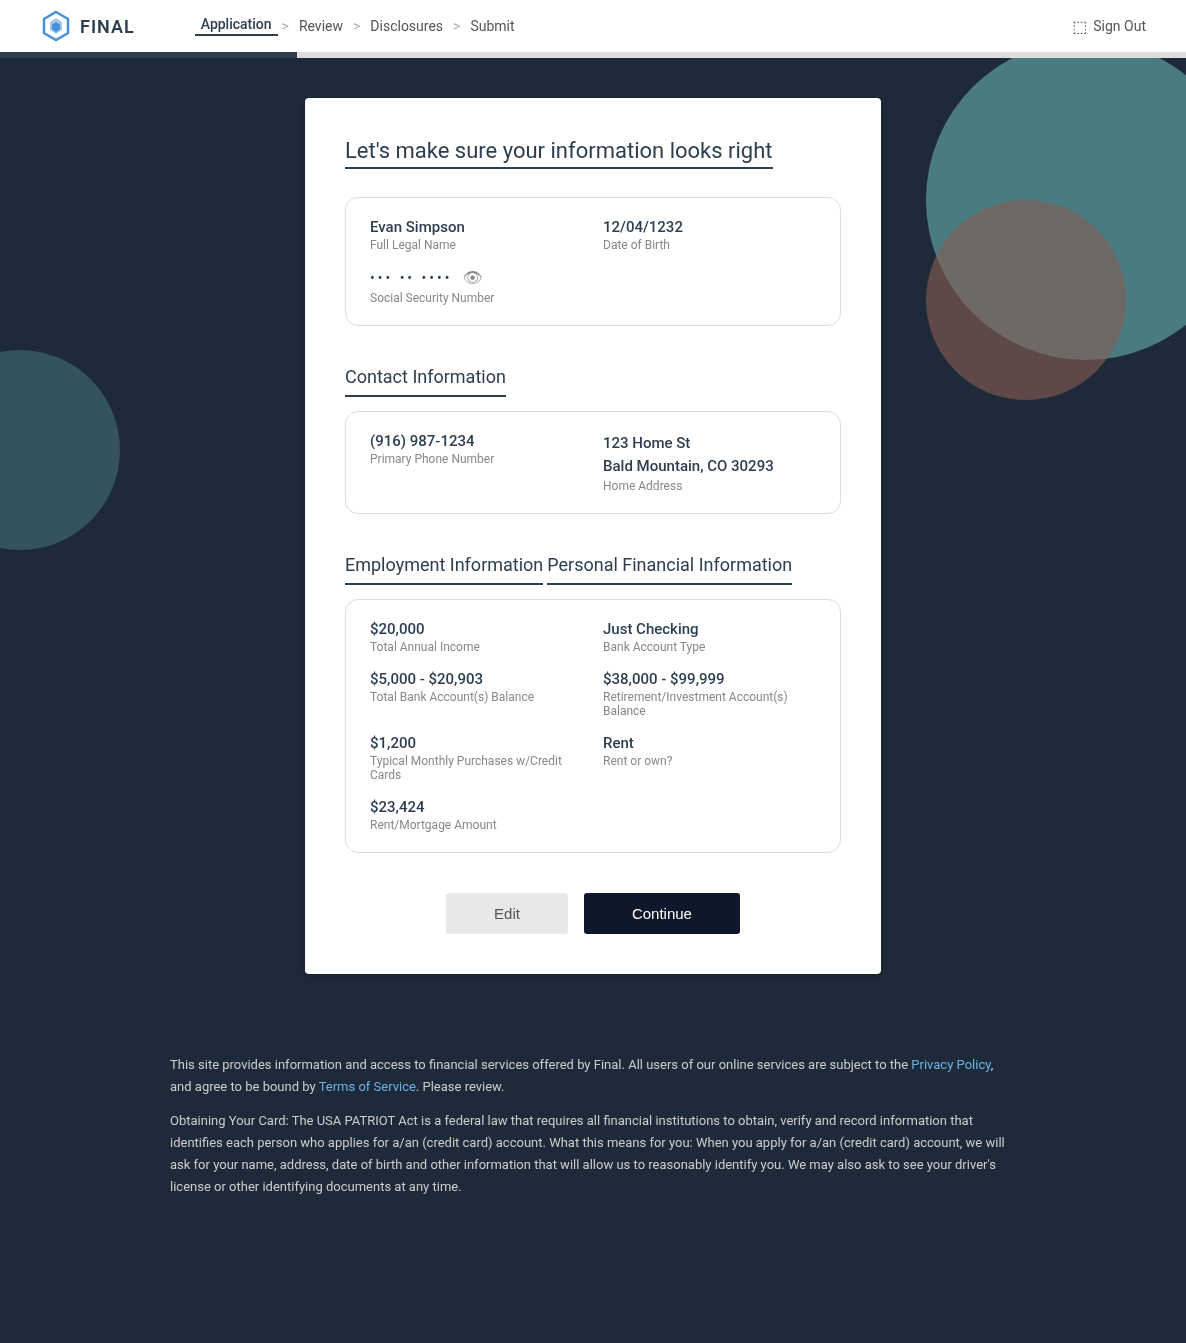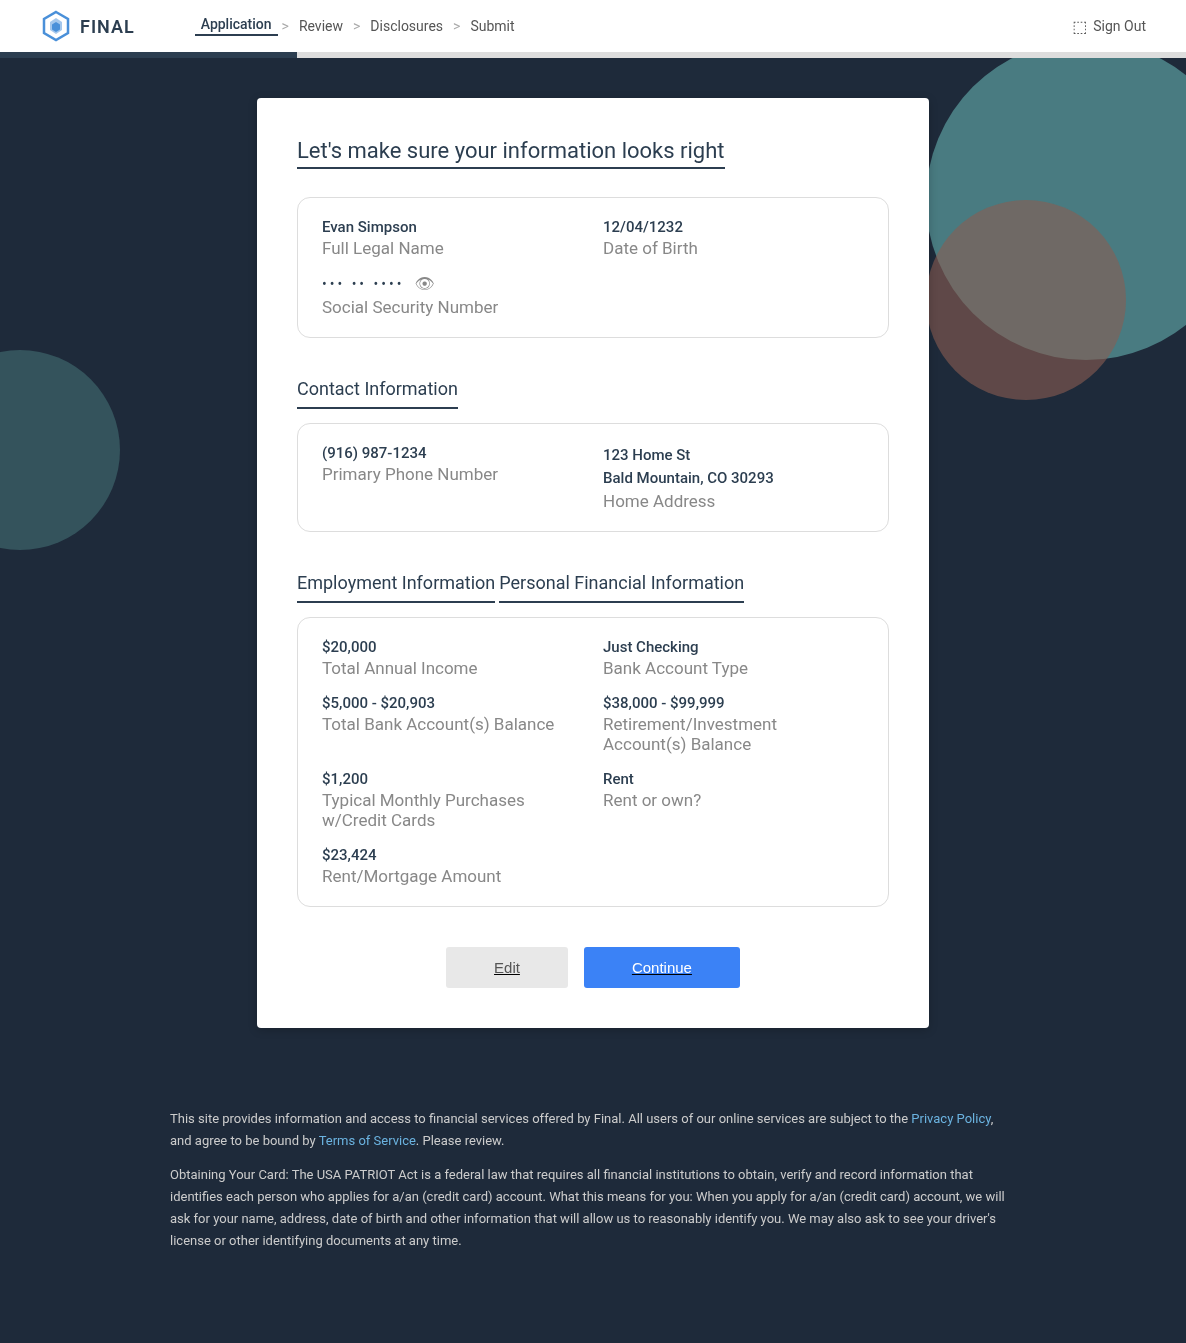--- a/index.html
+++ b/index.html
@@ -123,21 +123,21 @@
       position: relative;
       z-index: 5;
       display: flex;
       justify-content: center;
       padding: 40px 20px;
     }
 
     .card {
       background: #fff;
       border-radius: 4px;
-      width: 672px;
+      width: 576px;
       max-width: 100%;
       padding: 40px;
       box-shadow: 0 2px 10px rgba(0,0,0,0.2);
     }
 
     .page-title {
       font-size: 22px;
       font-weight: 400;
       color: #2c3e50;
       margin-bottom: 28px;
@@ -165,21 +165,21 @@
     .info-col {
       flex: 1;
     }
     .info-value {
       font-size: 15px;
       color: #2c3e50;
       font-weight: 500;
       margin-bottom: 2px;
     }
     .info-label {
-      font-size: 17px;
+      font-size: 12px;
       color: #888;
     }
 
     .ssn-row {
       display: flex;
       align-items: center;
       gap: 10px;
       margin-bottom: 4px;
     }
     .ssn-dots {
@@ -203,33 +203,32 @@
       padding-bottom: 8px;
       display: inline-block;
     }
 
     
     .button-row {
       display: flex;
       justify-content: center;
       gap: 16px;
       margin-top: 32px;
-      text-decoration: underline;
     }
     .btn-edit {
       background: #e8e8e8;
       color: #555;
       border: none;
       border-radius: 3px;
       padding: 12px 48px;
       font-size: 15px;
       cursor: pointer;
     }
     .btn-continue {
-      background: #3b82f6;
+      background: #0f172a;
       color: #fff;
       border: none;
       border-radius: 3px;
       padding: 12px 48px;
       font-size: 15px;
       cursor: pointer;
     }
 
     
     footer {

